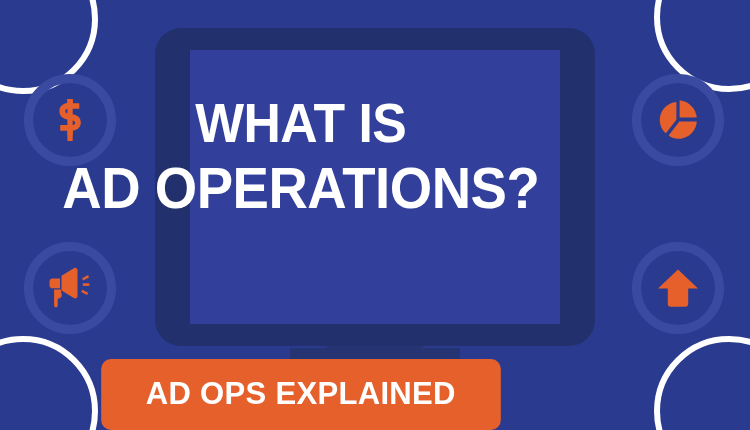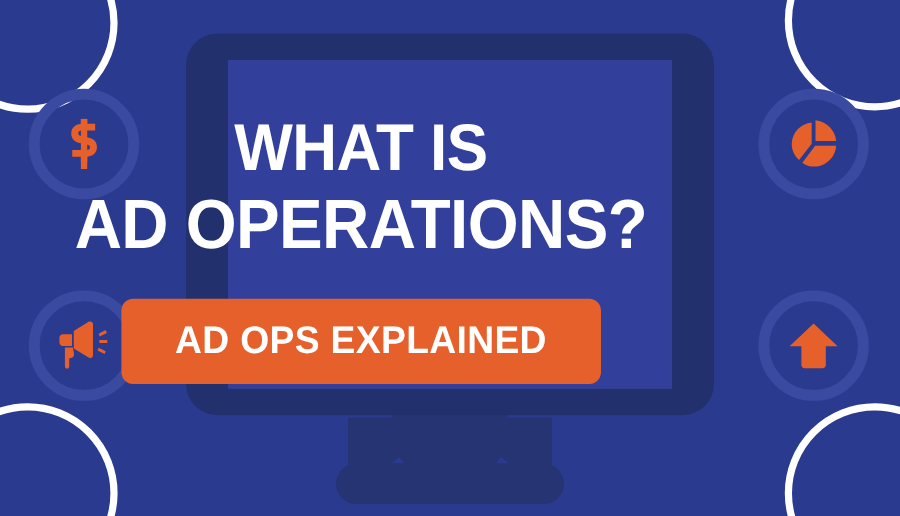--- a/index.html
+++ b/index.html
@@ -99,21 +99,21 @@
   
   .content {
     position: absolute;
     left: 0;
     top: 0;
     width: 602px;
     height: 430px;
     display: flex;
     flex-direction: column;
     align-items: center;
-    justify-content: flex-start;
+    justify-content: space-between;
     padding-top: 92px;
     box-sizing: border-box;
   }
   .headline {
     color: #ffffff;
     font-weight: bold;
     font-size: 57px;
     line-height: 1.14;
     letter-spacing: -0.5px;
     text-align: center;

